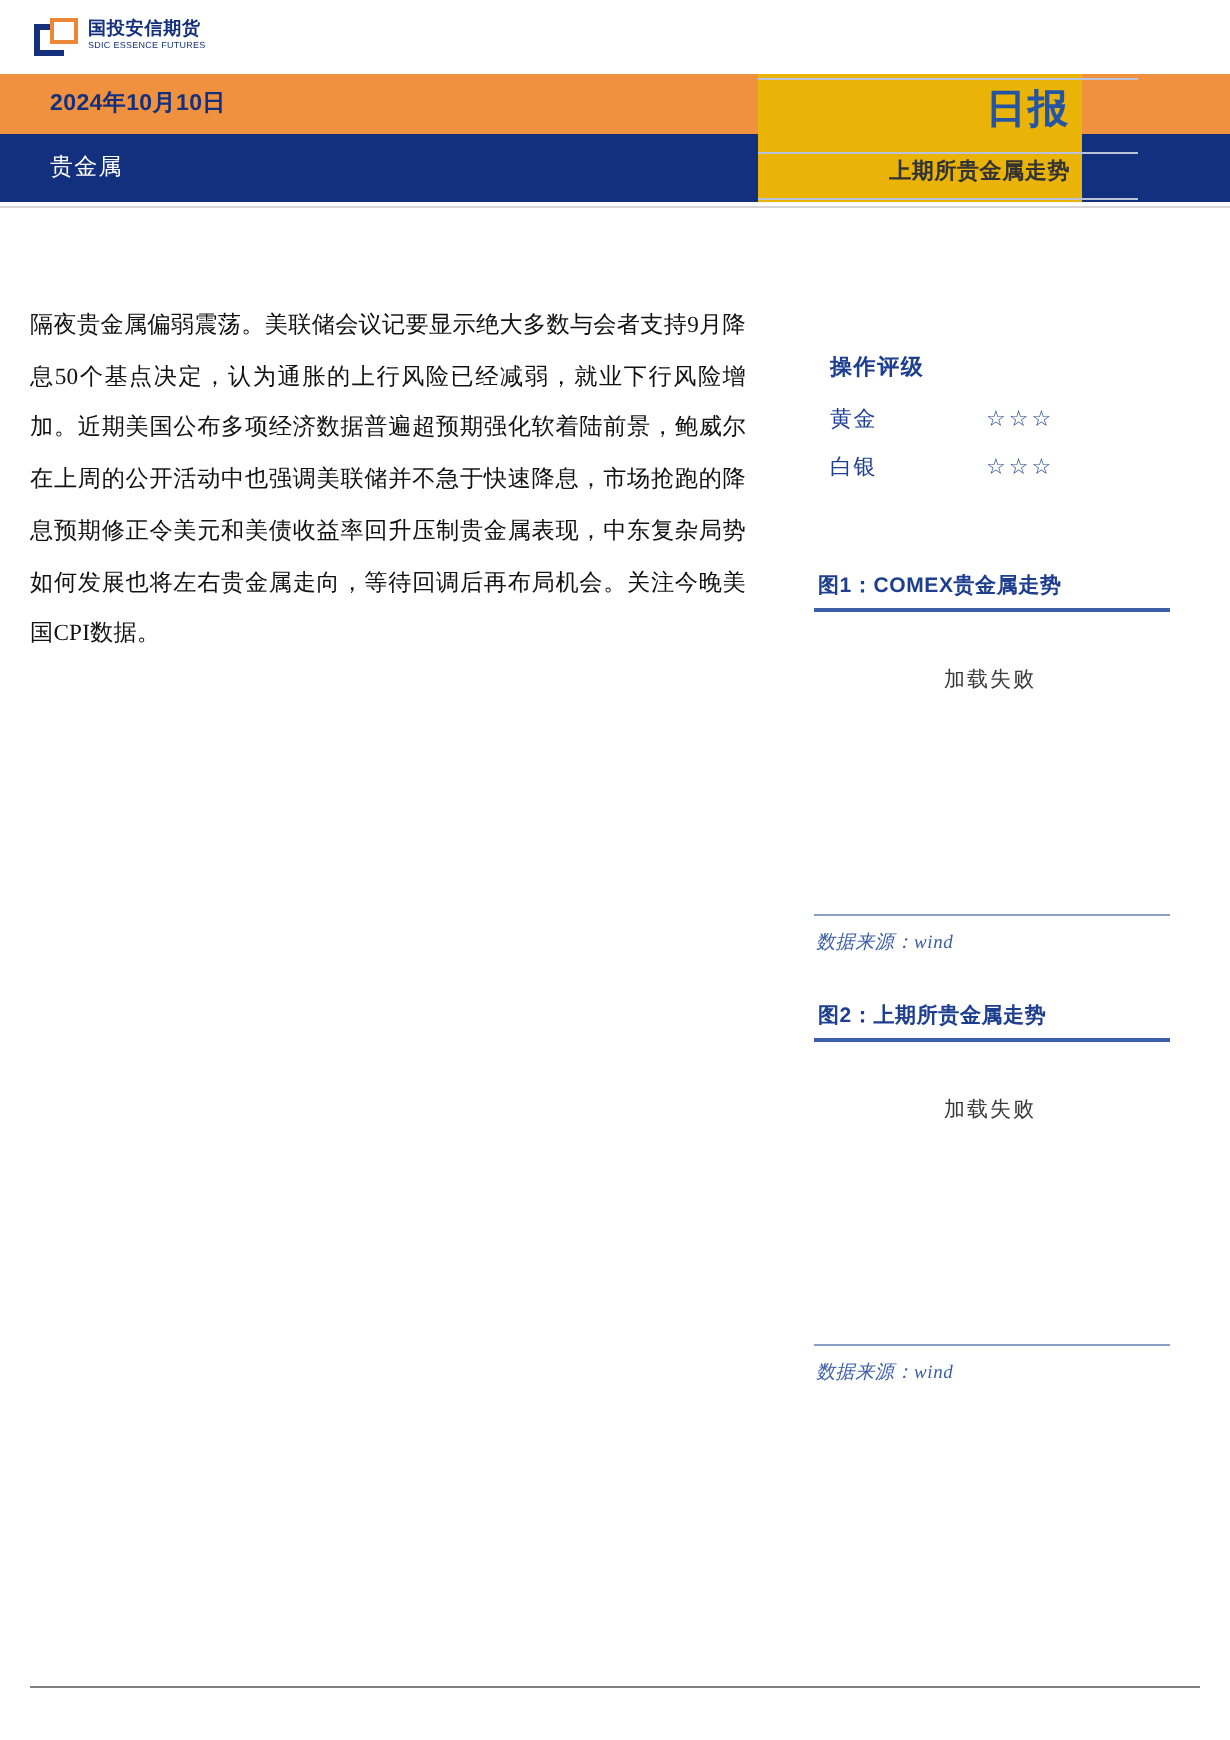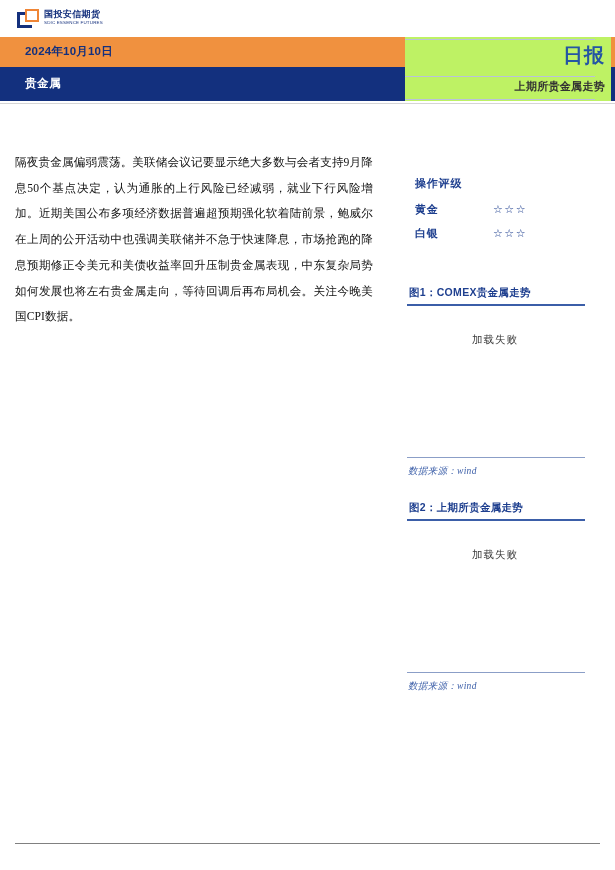--- a/index.html
+++ b/index.html
@@ -116,33 +116,33 @@
     color: #13307e;
     letter-spacing: 0.2px;
     text-align: center;
   }
   .band-category {
     position: absolute;
     left: 25px;
     top: 76px;
     font-family: "Liberation Sans", sans-serif;
     font-size: 11.5px;
-    font-weight: bold;
+    font-weight: normal;
     color: #ffffff;
     letter-spacing: 0.6px;
   }
 
   
   .header-right {
     position: absolute;
-    left: 405px;
+    left: 379px;
     top: 37px;
-    width: 206px;
+    width: 162px;
     height: 64px;
-    background: #bef264;
+    background: #eab308;
     box-sizing: border-box;
   }
   .hr-rule-top {
     position: absolute;
     left: 0;
     top: 2px;
     width: 190px;
     height: 1px;
     background: #b9c2da;
   }
@@ -240,21 +240,21 @@
     margin: 0 0 11px 9px;
   }
   .rating-row {
     display: flex;
     align-items: center;
     margin: 0 0 9px 9px;
   }
   .rating-name {
     font-family: "Liberation Sans", sans-serif;
     font-size: 11px;
-    font-weight: bold;
+    font-weight: normal;
     color: #1e3f8f;
     letter-spacing: 0.8px;
     width: 78px;
     flex: none;
   }
   .rating-stars {
     font-family: "DejaVu Sans", sans-serif;
     font-size: 11px;
     color: #1e3f8f;
     letter-spacing: 1.5px;

